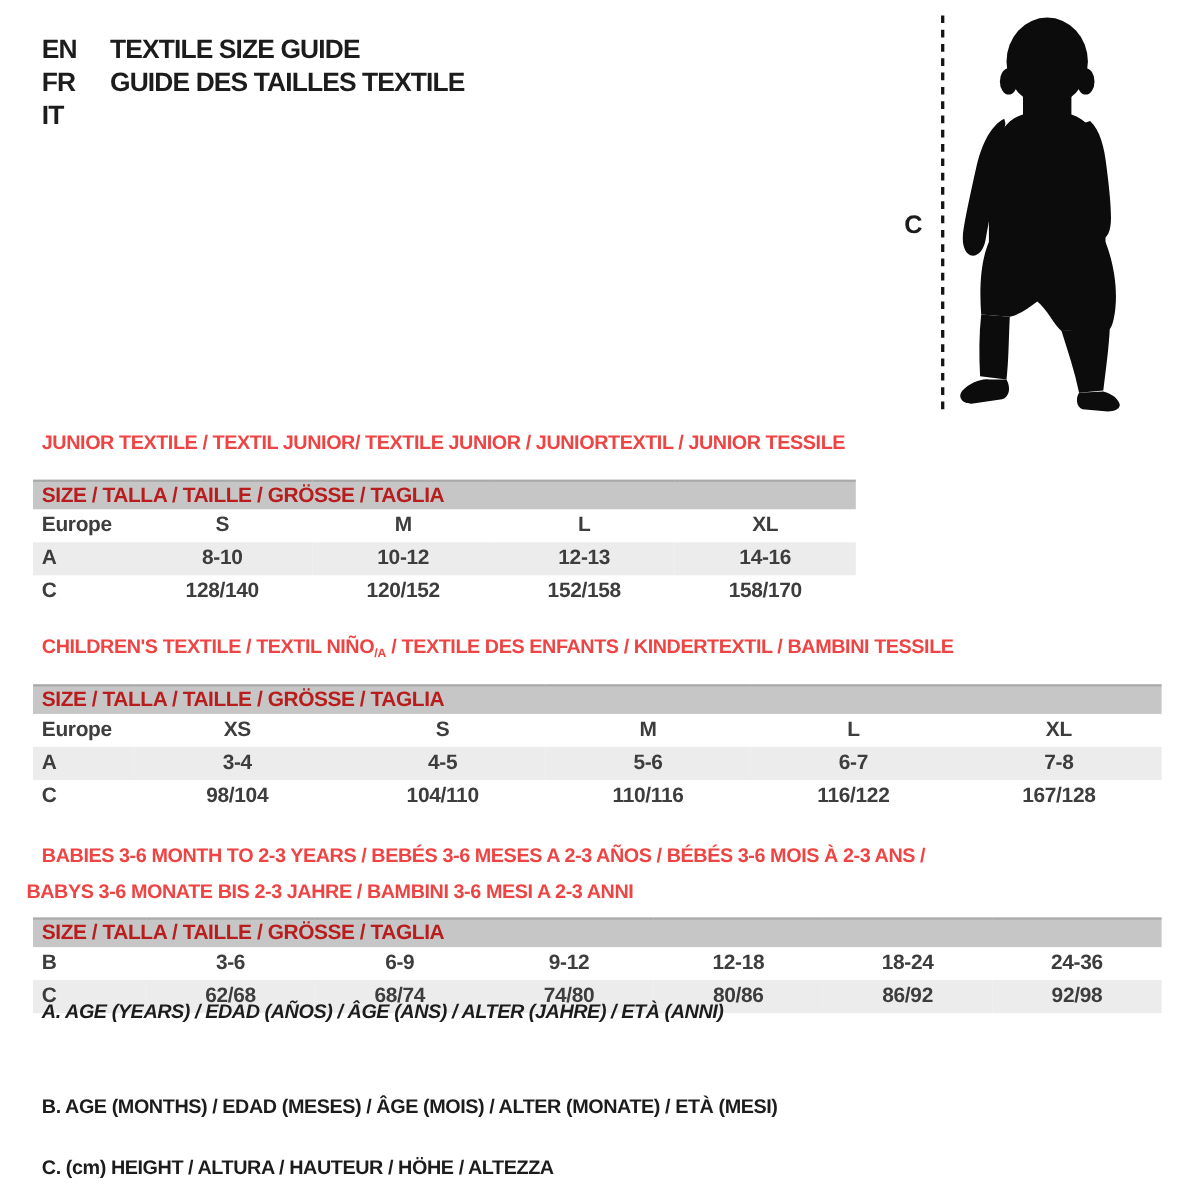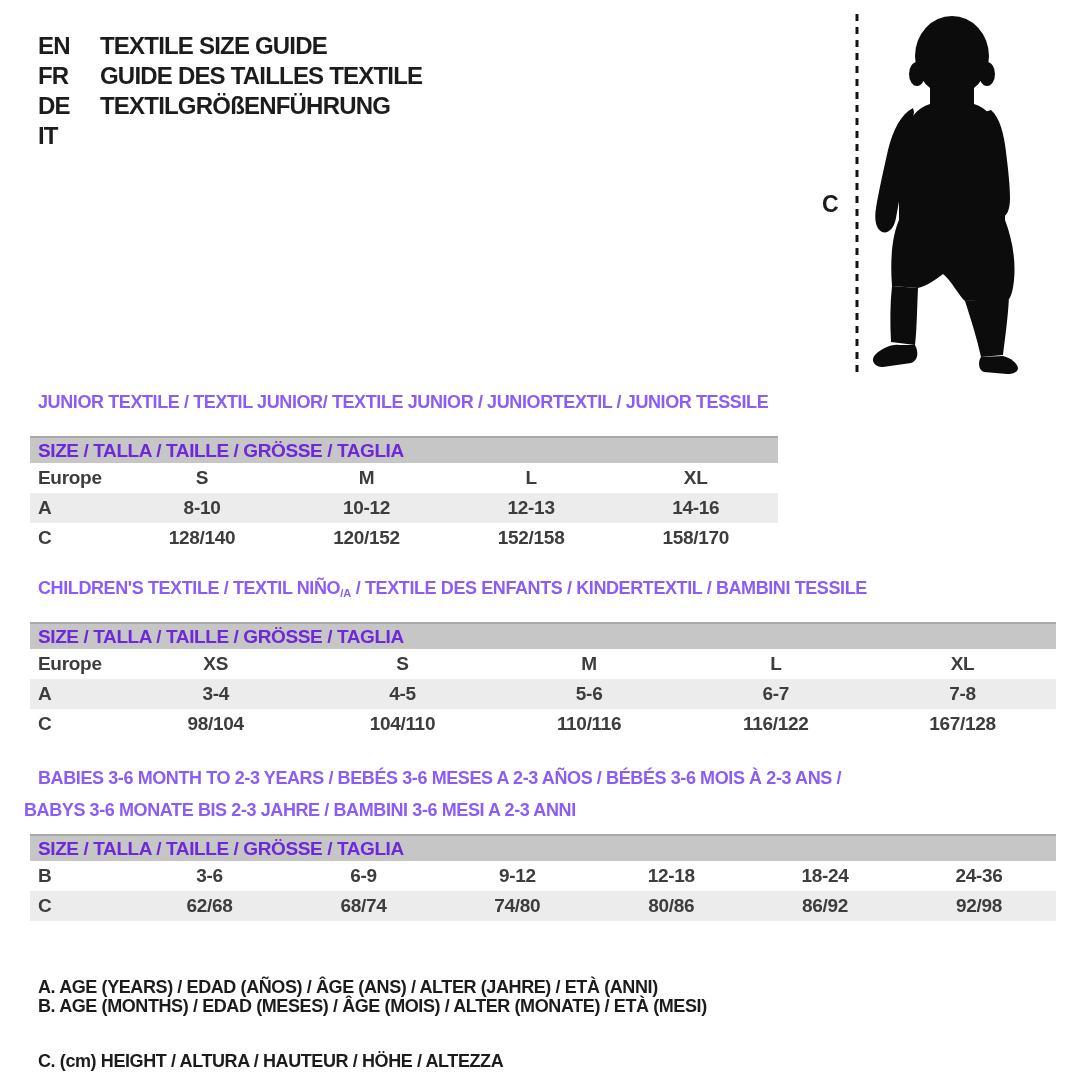--- a/index.html
+++ b/index.html
@@ -17,31 +17,31 @@
   .abs { position:absolute; }
 
   
   .lang-row { display:flex; height:30px; align-items:center; }
   .lang-code { width:62px; font-weight:700; font-size:24px; letter-spacing:-0.8px; }
   .lang-title { font-weight:700; font-size:24px; letter-spacing:-0.8px; white-space:nowrap; }
 
   
   .sec-head {
     font-weight:700; font-size:18px; letter-spacing:-0.4px;
-    color:#8b5cf6; white-space:nowrap; line-height:20px;
+    color:#ef4444; white-space:nowrap; line-height:20px;
   }
   .sub { font-size:11px; position:relative; top:3px; letter-spacing:0; }
 
   
   table { border-collapse:collapse; table-layout:fixed; width:100%; }
   td { padding:0; font-weight:700; }
   tr.bar td {
     background:var(--bar_bg); border-top:2px solid var(--bar_edge);
     height:26px; font-size:19px; letter-spacing:-0.4px;
-    color:#6d28d9; padding-left:8px; white-space:nowrap;
+    color:#b91c1c; padding-left:8px; white-space:nowrap;
   }
   tr.data td { height:30px; font-size:19px; letter-spacing:-0.3px; color:var(--text_table); }
   tr.shaded td { background:var(--shaded_row); }
   td.lbl { text-align:left; padding-left:8px; }
   td.val { text-align:center; }
 
   
   .legend-line { font-weight:700; font-size:18px; letter-spacing:-0.4px; line-height:20px; white-space:nowrap; }
 
   
@@ -51,24 +51,20 @@
 <body>
 
 <div class="abs" style="left:38px; top:31px;">
   <div class="lang-row">
     <span class="lang-code">EN</span>
     <span class="lang-title">TEXTILE SIZE GUIDE</span>
   </div>
   <div class="lang-row">
     <span class="lang-code">FR</span>
     <span class="lang-title">GUIDE DES TAILLES TEXTILE</span>
-  </div>
-  <div class="lang-row">
-    <span class="lang-code">DE</span>
-    <span class="lang-title">TEXTILGRÖßENFÜHRUNG</span>
   </div>
   <div class="lang-row">
     <span class="lang-code">IT</span>
   </div>
 </div>
 
 <div class="abs c-label" style="left:822px; top:191px;">C</div>
 
 <svg class="abs" style="left:855px; top:8px;" width="175" height="372" viewBox="0 0 175 372">
   <line x1="2" y1="6" x2="2" y2="366" stroke="#141414" stroke-width="3" stroke-dasharray="7 6"></line>
@@ -206,15 +202,15 @@
       <td class="val">68/74</td>
       <td class="val">74/80</td>
       <td class="val">80/86</td>
       <td class="val">86/92</td>
       <td class="val">92/98</td>
     </tr>
   </tbody>
     </table>
 </div>
 
-<div class="abs legend-line" style="left:38px; top:977px;">A. AGE (YEARS) / EDAD (AÑOS) / ÂGE (ANS) / ALTER (JAHRE) / ETÀ (ANNI)</div>
+<div class="abs legend-line" style="left:38px; top:909px;font-style:italic;">A. AGE (YEARS) / EDAD (AÑOS) / ÂGE (ANS) / ALTER (JAHRE) / ETÀ (ANNI)</div>
 <div class="abs legend-line" style="left:38px; top:996px;">B. AGE (MONTHS) / EDAD (MESES) / ÂGE (MOIS) / ALTER (MONATE) / ETÀ (MESI)</div>
 <div class="abs legend-line" style="left:38px; top:1026px;margin-top:25px;">C. (cm) HEIGHT / ALTURA / HAUTEUR / HÖHE / ALTEZZA</div>
 
 </body></html>

